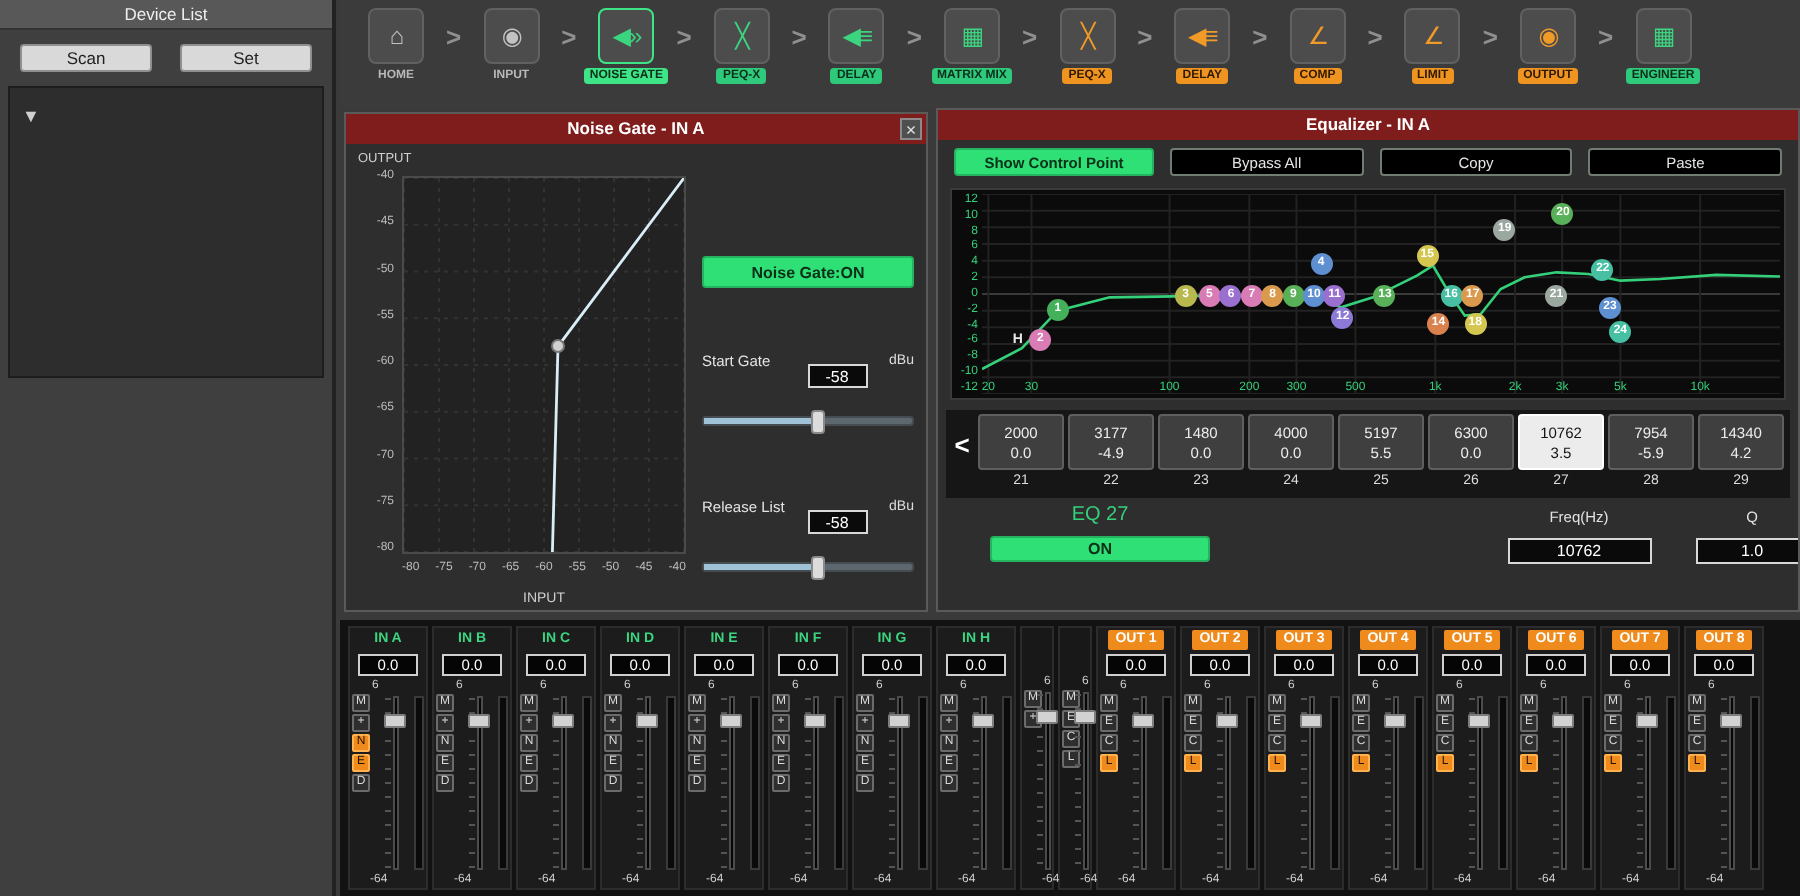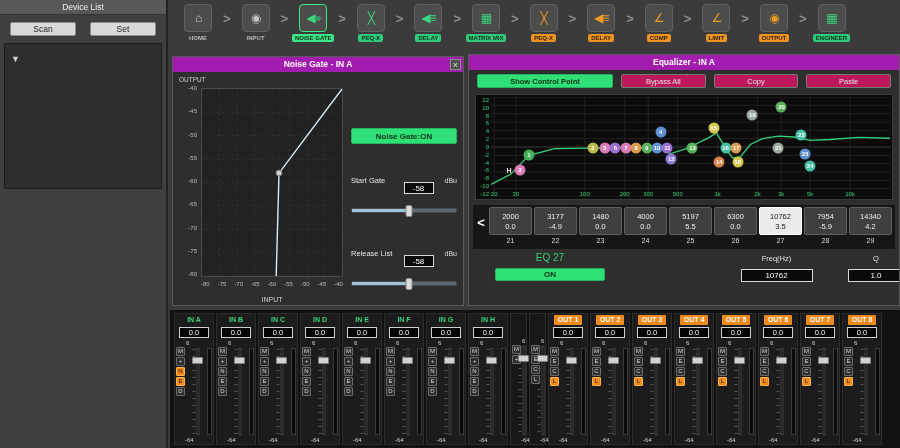--- a/index.html
+++ b/index.html
@@ -25,21 +25,21 @@
   .tb-item.gray .tb-label{background:none;color:#b9b9b9;}
   .tb-item.green .tb-icon,.tb-item.green-active .tb-icon{color:#3bd47f;}
   .tb-item.green .tb-label{background:#2fc97c;color:#0b2e1a;}
   .tb-item.green-active .tb-label{background:#3ee586;color:#0b2e1a;}
   .tb-item.green-active .tb-icon{border-color:#3ee586;}
   .tb-item.orange .tb-icon{color:#f09a28;}
   .tb-item.orange .tb-label{background:#ef9420;color:#2e1a00;}
 
   
   .panel{position:absolute;background:#2e2e2e;border:1px solid #5a5a5a;overflow:hidden;}
-  .panel-title{height:15px;background:#a21caf;color:#fff;font-size:8.5px;line-height:15px;text-align:center;font-weight:bold;position:relative;}
+  .panel-title{height:15px;background:#7f1d1d;color:#fff;font-size:8.5px;line-height:15px;text-align:center;font-weight:bold;position:relative;}
   .close-btn{position:absolute;right:2px;top:2px;width:11px;height:11px;background:#4f4f4f;border:1px solid #8a8a8a;color:#e0e0e0;font-size:9px;line-height:8px;text-align:center;padding:0;}
 
   
   .ng-panel{left:172px;top:56px;width:292px;height:250px;}
   .ng-body{position:relative;height:233px;}
   .ng-graph{position:absolute;left:4px;top:4px;width:168px;bottom:2px;}
   .ng-ylabel{position:absolute;left:2px;top:0;font-size:6.5px;color:#cfcfcf;}
   .ng-yticks{position:absolute;left:0;top:9px;bottom:26px;width:22px;display:flex;flex-direction:column;justify-content:space-between;align-items:flex-end;font-size:6px;color:#bdbdbd;padding-right:2px;}
   .ng-plot{position:absolute;left:24px;top:12px;right:2px;bottom:26px;background:#222;border:1px solid #4a4a4a;}
   .ng-plot svg{position:absolute;left:0;top:0;width:100%;height:100%;}
@@ -55,43 +55,43 @@
   .valbox{background:#0a0a0a;border:1px solid #d8d8d8;color:#fff;text-align:center;}
   .ng-row .valbox{width:30px;height:12px;line-height:11px;font-size:8px;margin-left:auto;margin-top:16px;}
   .unit{font-size:7px;color:#ddd;}
   .slider{position:relative;height:5px;background:#5c676e;border:1px solid #454c52;border-radius:2px;margin-top:14px;}
   .slider-fill{position:absolute;left:0;top:0;bottom:0;background:#9fc2d6;}
   .slider-knob{position:absolute;top:-4px;width:7px;height:12px;background:#dcdcdc;border:1px solid #8a8a8a;border-radius:2px;transform:translateX(-50%);}
 
   
   .eq-panel{left:468px;top:54px;width:432px;height:252px;}
   .eq-btnrow{display:flex;gap:8px;padding:4px 8px;height:22px;}
-  .scp-btn{width:136px;height:14px;font-size:7.5px;padding:0;}
-  .eq-btn{flex:1;height:14px;background:#be185d;border:1px solid #717d72;color:#e6e6e6;font-size:7.5px;border-radius:2px;padding:0;}
+  .scp-btn{width:100px;height:14px;font-size:7.5px;padding:0;}
+  .eq-btn{flex:1;height:14px;background:#000000;border:1px solid #717d72;color:#e6e6e6;font-size:7.5px;border-radius:2px;padding:0;}
   .eq-graph{display:flex;height:106px;margin:2px 6px 0;background:#0b0b0b;border:1px solid #3a3a3a;padding:2px;}
   .eq-yticks{width:13px;display:flex;flex-direction:column;justify-content:space-between;align-items:flex-end;font-size:6px;line-height:6px;color:#35d07a;padding-right:2px;}
   .eq-plot{position:relative;flex:1;}
   .eq-plot svg{position:absolute;left:0;top:0;width:100%;height:100%;}
   .eq-xticks span{position:absolute;bottom:0;font-size:6px;color:#35d07a;transform:translateX(-50%);}
   .eq-point{position:absolute;width:11px;height:11px;border-radius:50%;color:#fff;font-size:6px;line-height:11px;text-align:center;transform:translate(-50%,-50%);font-weight:bold;}
   .hp-marker{position:absolute;color:#e8e8e8;font-size:7px;font-weight:bold;transform:translate(-50%,-50%);}
   .band-strip{display:flex;align-items:flex-start;margin:5px 4px 0;gap:2px;height:44px;background:#161616;padding:2px;}
   .band-arrow{width:12px;height:30px;background:none;border:none;color:#fff;font-size:13px;font-weight:bold;padding:0;}
   .band-cells{display:flex;gap:2px;flex:1;overflow:hidden;}
   .band{display:flex;flex-direction:column;align-items:center;width:43px;flex:0 0 auto;}
   .band-cell{width:100%;height:28px;background:#3f3f3f;border:1px solid #5f5f5f;color:#eee;font-size:7.5px;display:flex;flex-direction:column;justify-content:center;align-items:center;gap:1px;border-radius:2px;}
   .band-cell.selected{background:#ececec;color:#141414;border-color:#fff;}
   .band-num{font-size:7px;color:#ddd;margin-top:2px;}
   .eq-footer{position:relative;height:52px;margin:3px 6px 0;}
   .eq-sel{position:absolute;left:20px;top:0;width:110px;text-align:center;}
   .eq-sel-label{color:#35d07a;font-weight:normal;font-size:10px;}
   .eq-on{width:100%;height:13px;font-size:8px;margin-top:5px;padding:0;}
   .eq-field{position:absolute;top:2px;text-align:center;}
   .field-type{left:160px;width:95px;}
-  .field-freq{left:249px;width:105px;}
+  .field-freq{left:262px;width:105px;}
   .field-q{left:372px;width:58px;}
   .field-label{font-size:7.5px;color:#e2e2e2;}
   .dropdown{margin:6px auto 0;width:64px;height:13px;background:#fff;color:#111;font-size:8px;display:flex;align-items:center;justify-content:space-between;padding:0 3px;border-radius:1px;}
   .caret{font-size:6px;}
   .valbox.wide{display:block;margin:6px auto 0;width:72px;height:13px;line-height:12px;font-size:8px;}
   .field-q .valbox.wide{width:56px;}
 
   
   .mixer{position:absolute;left:170px;top:310px;width:730px;height:138px;background:#121212;display:flex;gap:2px;padding:3px 4px;overflow:hidden;}
   .strip{width:40px;flex:0 0 auto;background:#1c1c1c;border:1px solid #2c2c2c;display:flex;flex-direction:column;align-items:center;padding:1px;}

